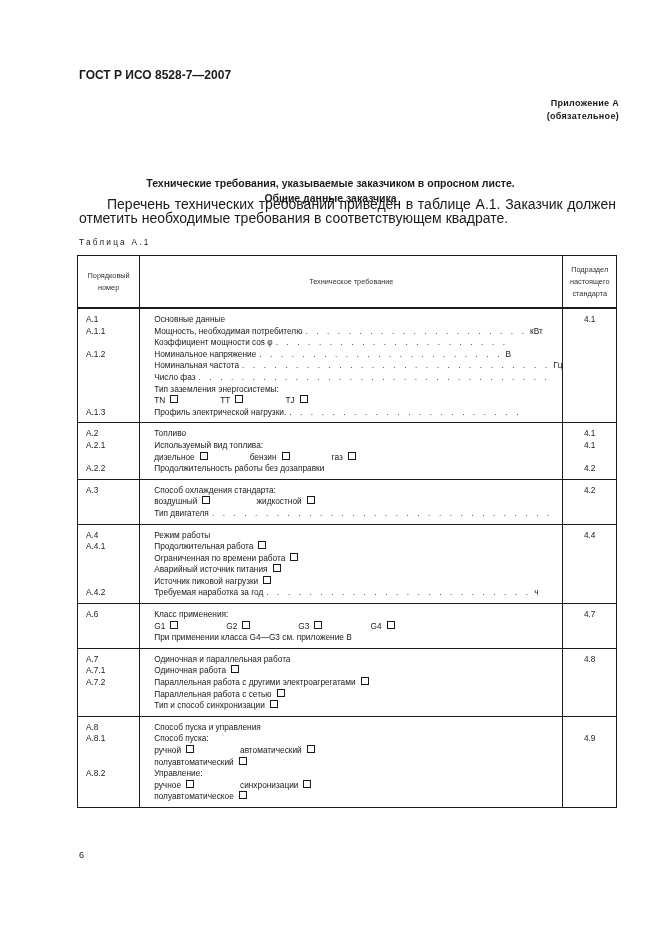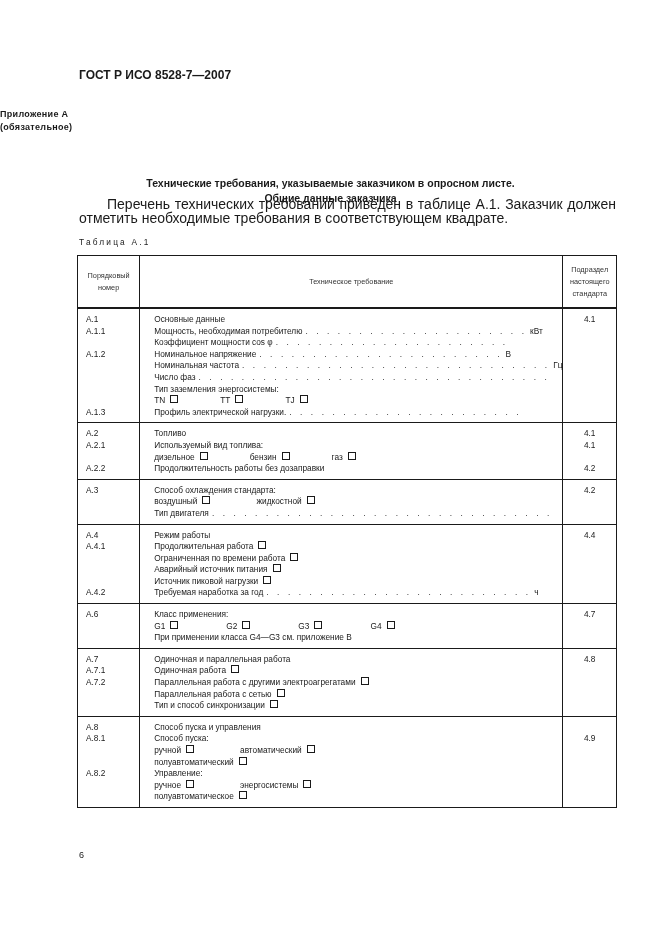--- a/index.html
+++ b/index.html
@@ -1,20 +1,20 @@
 <!DOCTYPE html>
 <html><head>
 <meta charset="utf-8">
 <style>
   html, body { margin: 0; padding: 0; background: #ffffff; }
   body { width: 661px; height: 936px; position: relative; overflow: hidden;
          font-family: "Liberation Sans", "DejaVu Sans", sans-serif; color: #1a1a1a; }
   .abs { position: absolute; }
   .doc-code { left: 79px; top: 68px; font-weight: bold; font-size: 12px; }
-  .annex { left: 0; width: 619px; top: 108px; text-align: left; font-weight: bold; font-size: 9px; line-height: 13px; letter-spacing: 0.3px; }
+  .annex { left: 0; width: 619px; top: 97px; text-align: right; font-weight: bold; font-size: 9px; line-height: 13px; letter-spacing: 0.3px; }
   .title { left: 0; width: 661px; top: 157px; text-align: center; font-weight: bold; font-size: 10.5px; line-height: 15px; margin-top: 19px; }
   .intro { left: 79px; width: 537px; top: 198px; font-size: 14px; line-height: 13.5px; text-indent: 28px; text-align: justify; }
   .table-caption { left: 79px; top: 237px; font-size: 8.3px; letter-spacing: 2.2px; }
   .page-num { left: 79px; top: 850px; font-size: 9px; }
 
   table.req { position: absolute; left: 77px; top: 255px; width: 540px; border-collapse: collapse; font-size: 8.3px; }
   table.req td, table.req th { border: 1.3px solid #1a1a1a; vertical-align: top; padding: 0; }
   table.req thead th { font-weight: normal; font-size: 7.3px; line-height: 12px; vertical-align: middle; text-align: center; height: 51px; color: #333; }
   table.req thead tr { border-bottom: 2.5px solid #1a1a1a; }
   table.req thead th { border-bottom: 2.5px solid #1a1a1a; }
@@ -171,21 +171,21 @@
           <div class="line"></div>
           <div class="line"></div>
           <div class="line">А.8.2</div>
         </td>
         <td class="content">
           <div class="line"><span>Способ пуска и управления</span></div>
           <div class="line"><span>Способ пуска:</span></div>
           <div class="line"><span>ручной</span><span class="cb"></span><span class="gap" style="width: 46px;"></span><span>автоматический</span><span class="cb"></span></div>
           <div class="line"><span>полуавтоматический</span><span class="cb"></span></div>
           <div class="line"><span>Управление:</span></div>
-          <div class="line"><span>ручное</span><span class="cb"></span><span class="gap" style="width: 46px;"></span><span>энергосистемы</span><span class="cb"></span></div>
+          <div class="line"><span>ручное</span><span class="cb"></span><span class="gap" style="width: 46px;"></span><span>синхронизации</span><span class="cb"></span></div>
           <div class="line"><span>полуавтоматическое</span><span class="cb"></span></div>
         </td>
         <td class="sub">
           <div class="line"></div>
           <div class="line">4.9</div>
         </td>
       </tr>
     </tbody>
 </table>
 

